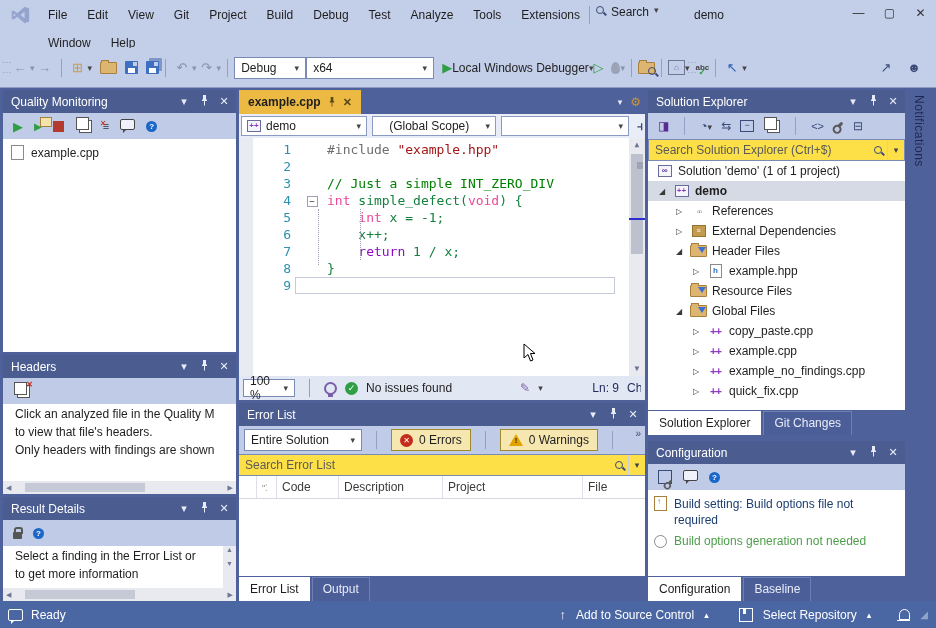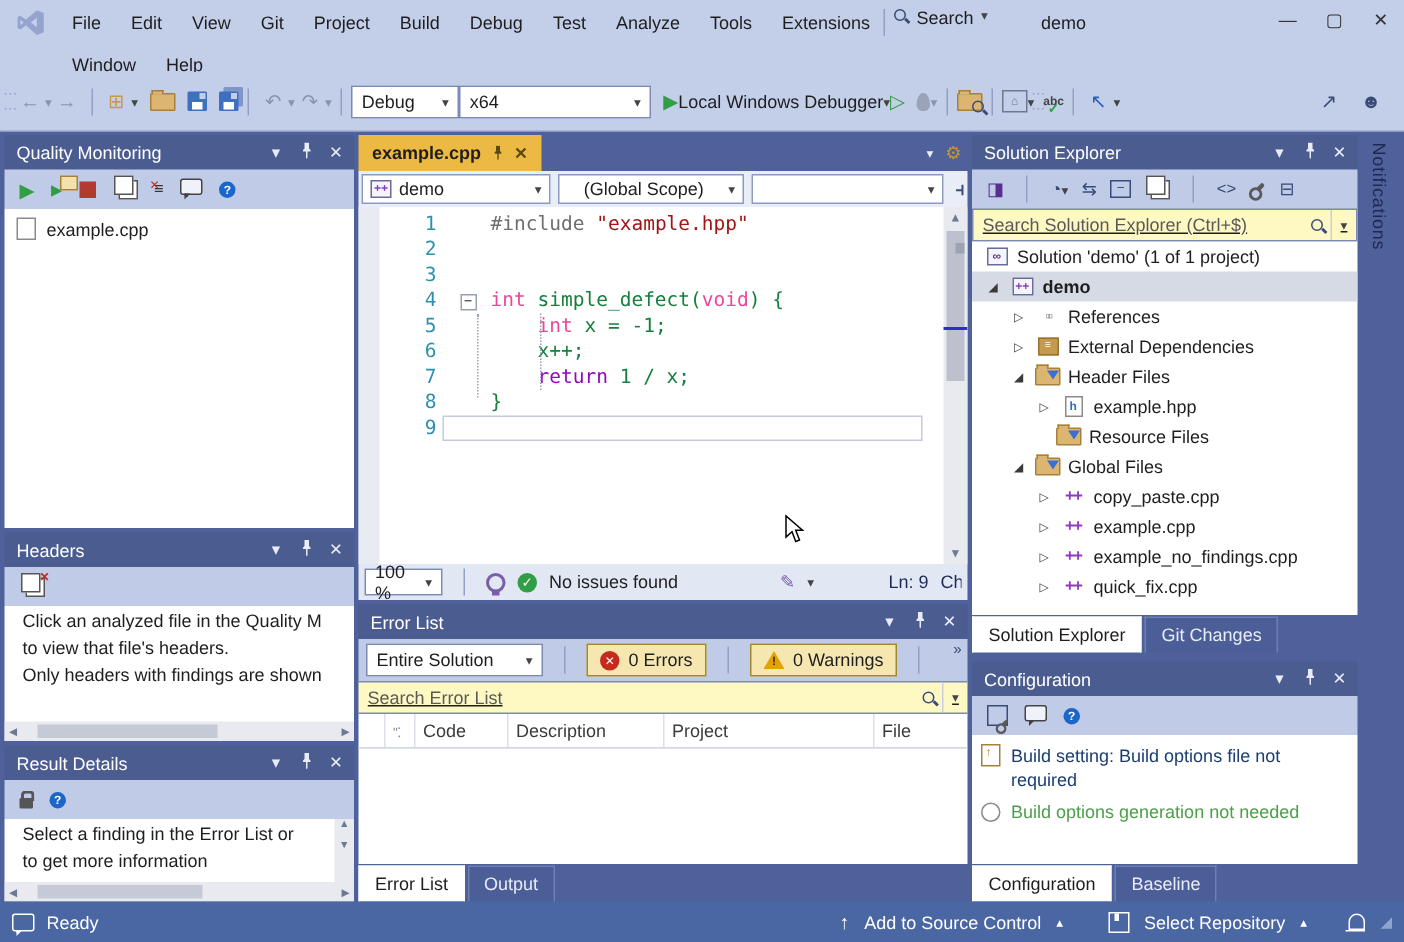--- a/index.html
+++ b/index.html
@@ -43,21 +43,21 @@
   .phead .grow{flex:1;}
   .phead .hico{width:20px;text-align:center;font-size:11px;color:#E8ECF8;}
   .ptools{height:26px;background:#BFCBE7;display:flex;align-items:center;gap:11px;padding:0 10px;flex:none;}
   .pcontent{background:#fff;flex:1;position:relative;overflow:hidden;}
   .tabstrip{display:flex;align-items:flex-end;gap:2px;height:25px;flex:none;}
   .btab{padding:4px 10px 5px 10px;background:#4C5E97;border:1px solid #6F7FB2;border-bottom:none;color:#E8ECF8;}
   .btab.active{background:#fff;color:#1E1E1E;border-color:#fff;}
   .mag{display:inline-block;width:11px;height:11px;position:relative;}
   .mag::before{content:"";position:absolute;left:1px;top:1px;width:6px;height:6px;border:1.5px solid #3B4B78;border-radius:50%;}
   .mag::after{content:"";position:absolute;left:8px;top:8px;width:4px;height:1.5px;background:#3B4B78;transform:rotate(45deg);}
-  .searchrow{display:flex;align-items:center;background:#fef9c3;border:1px solid #7A8AB5;height:22px;box-sizing:border-box;flex:none;text-decoration:underline;}
+  .searchrow{display:flex;align-items:center;background:#fde047;border:1px solid #7A8AB5;height:22px;box-sizing:border-box;flex:none;}
   .searchrow input{flex:1;border:none;outline:none;font-size:12px;padding:0 6px;font-family:"Liberation Sans",sans-serif;color:#333;background:transparent;}
   .searchrow input::placeholder{color:#5A5A5A;}
   .sbtn{width:16px;text-align:center;border-left:1px solid #C9CFDF;font-size:9px;color:#444;line-height:20px;}
 
   
   .stop{width:11px;height:11px;background:#B23A2F;display:inline-block;}
   .dup{width:11px;height:11px;border:1px solid #555;position:relative;display:inline-block;background:#fff;}
   .dup::before{content:"";position:absolute;left:-4px;top:-4px;width:11px;height:11px;border:1px solid #555;background:#fff;}
   .listx{font-size:11px;color:#333;position:relative;}
   .listx::after{content:"✕";color:#C42B1C;font-size:8px;position:absolute;left:-3px;top:-1px;}
@@ -363,21 +363,21 @@
         <span></span>
         <span class="caret" style="margin-left:auto;">▾</span>
       </div>
       <span style="margin-left:auto;color:#3B4B78;font-weight:bold;">⫞</span>
     </div>
     <div id="code-area">
       <div id="gutter-strip"></div>
       <div id="code-lines">
           <div class="cl"><span class="ln">1</span><span class="fold"></span><span class="ct"><span class="tk-pre">#include </span><span class="tk-str">"example.hpp"</span></span></div>
           <div class="cl"><span class="ln">2</span><span class="fold"></span><span class="ct"></span></div>
-          <div class="cl"><span class="ln">3</span><span class="fold"></span></div>
+          <div class="cl"><span class="ln">3</span><span class="fold"></span><span class="ct"><span class="tk-com">// Just a simple INT_ZERO_DIV</span></span></div>
           <div class="cl"><span class="ln">4</span><span class="fold"><span class="foldbox">−</span></span><span class="ct"><span class="tk-kw">int</span><span class="tk-pln"> simple_defect(</span><span class="tk-kw">void</span><span class="tk-pln">) {</span></span></div>
           <div class="cl"><span class="ln">5</span><span class="fold"></span><span class="ct"><span class="tk-pln">    </span><span class="tk-kw">int</span><span class="tk-pln"> x = -1;</span></span></div>
           <div class="cl"><span class="ln">6</span><span class="fold"></span><span class="ct"><span class="tk-pln">    x++;</span></span></div>
           <div class="cl"><span class="ln">7</span><span class="fold"></span><span class="ct"><span class="tk-pln">    </span><span class="tk-ctl">return</span><span class="tk-pln"> 1 / x;</span></span></div>
           <div class="cl"><span class="ln">8</span><span class="fold"></span><span class="ct"><span class="tk-pln">}</span></span></div>
           <div class="cl caretline"><span class="ln">9</span><span class="fold"></span><span class="ct"></span></div>
         </div>
       <div class="guide" style="left:79px;top:71px;height:56px;"></div>
       <div class="guide" style="left:121px;top:71px;height:51px;"></div>
       <div id="ed-scroll">
@@ -519,21 +519,21 @@
             </span>
             <span class="tlabel">Header Files</span>
           </div>
           <div class="trow" style="padding-left: 42px;">
             <span class="tarrow">▷</span>
             <span class="ticon">
               <span class="i-h">h</span>
             </span>
             <span class="tlabel">example.hpp</span>
           </div>
-          <div class="trow" style="padding-left: 39px;">
+          <div class="trow" style="padding-left: 25px;">
             <span class="tarrow"></span>
             <span class="ticon">
               <span class="i-folder">
                 <span class="i-funnel"></span>
               </span>
             </span>
             <span class="tlabel">Resource Files</span>
           </div>
           <div class="trow" style="padding-left: 25px;">
             <span class="tarrow">◢</span>

